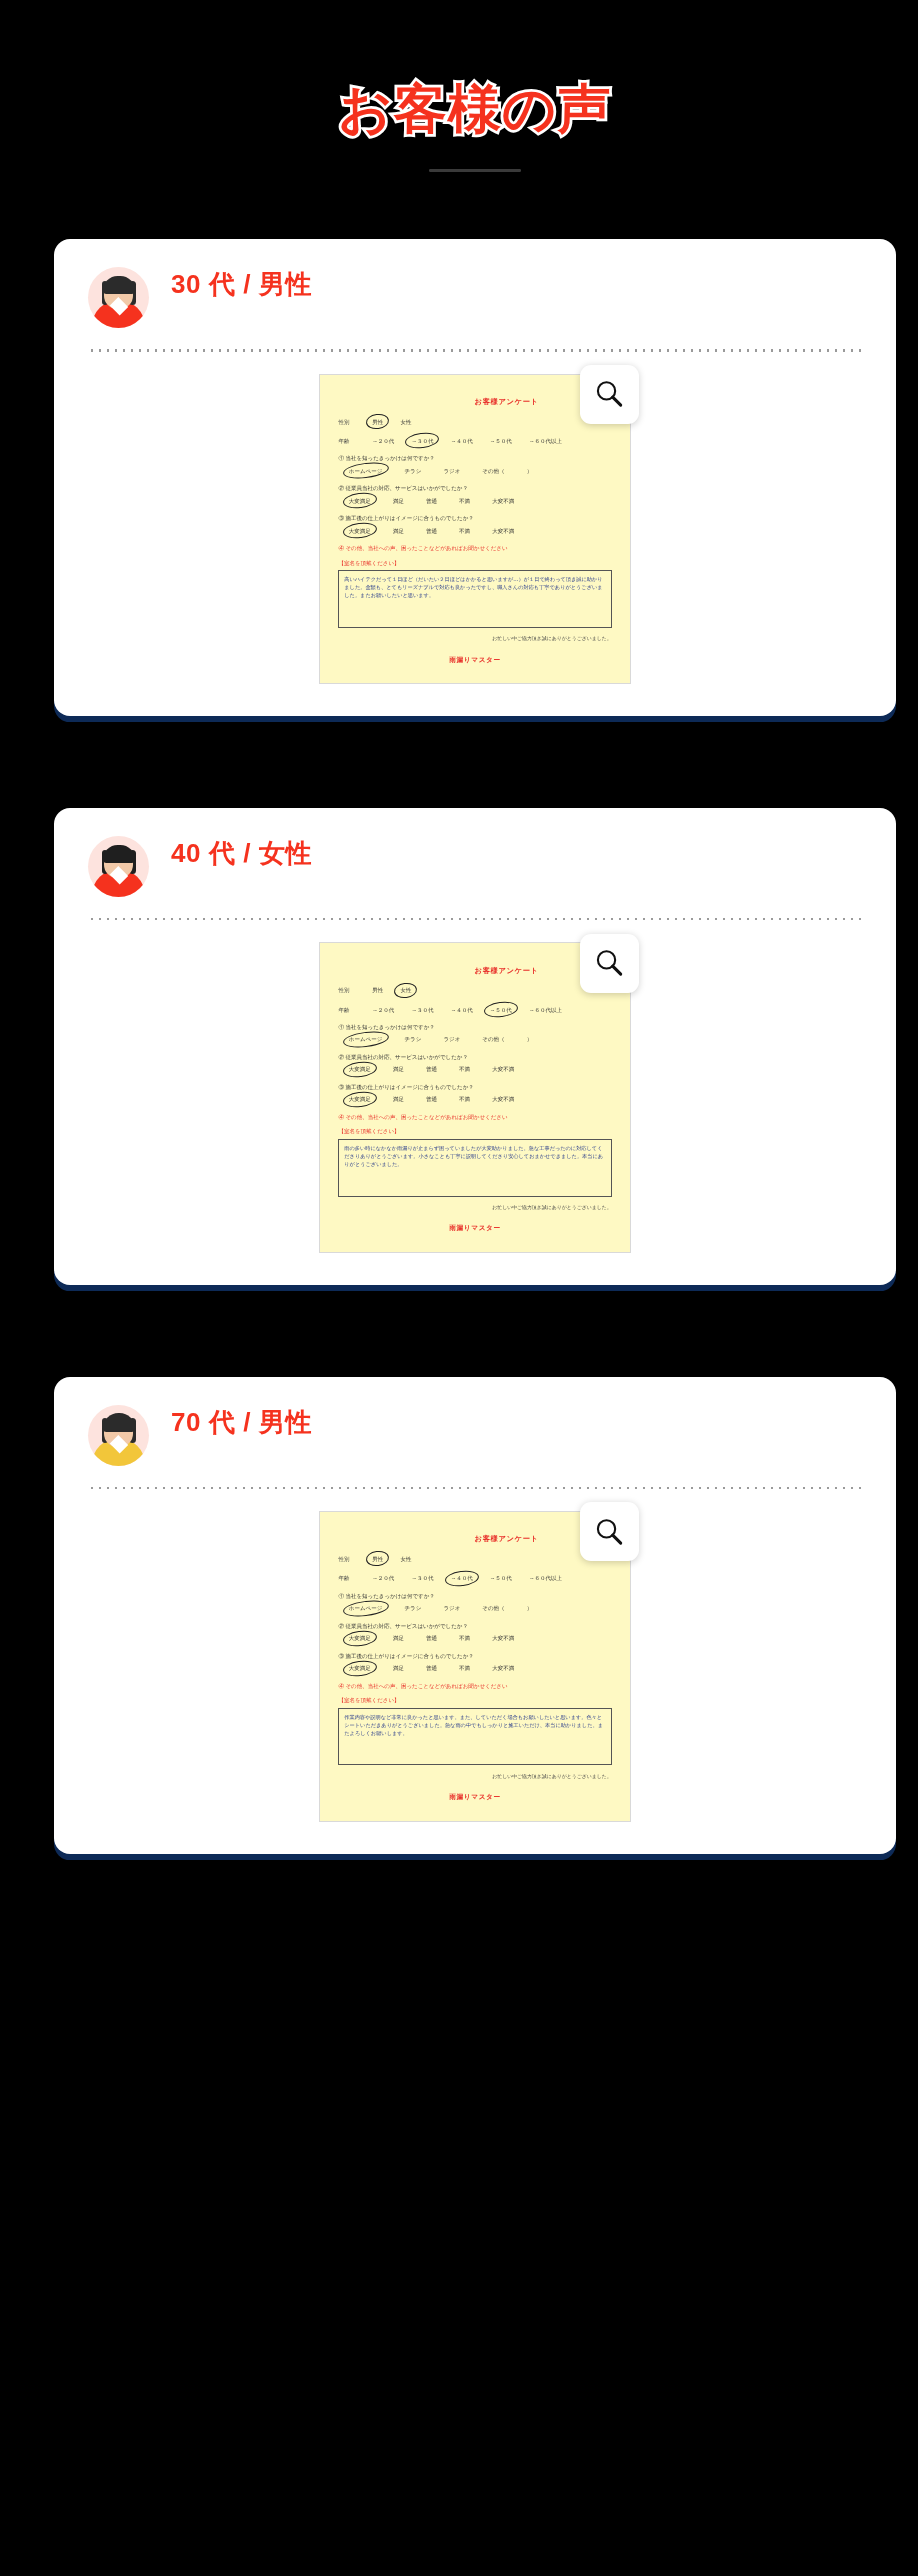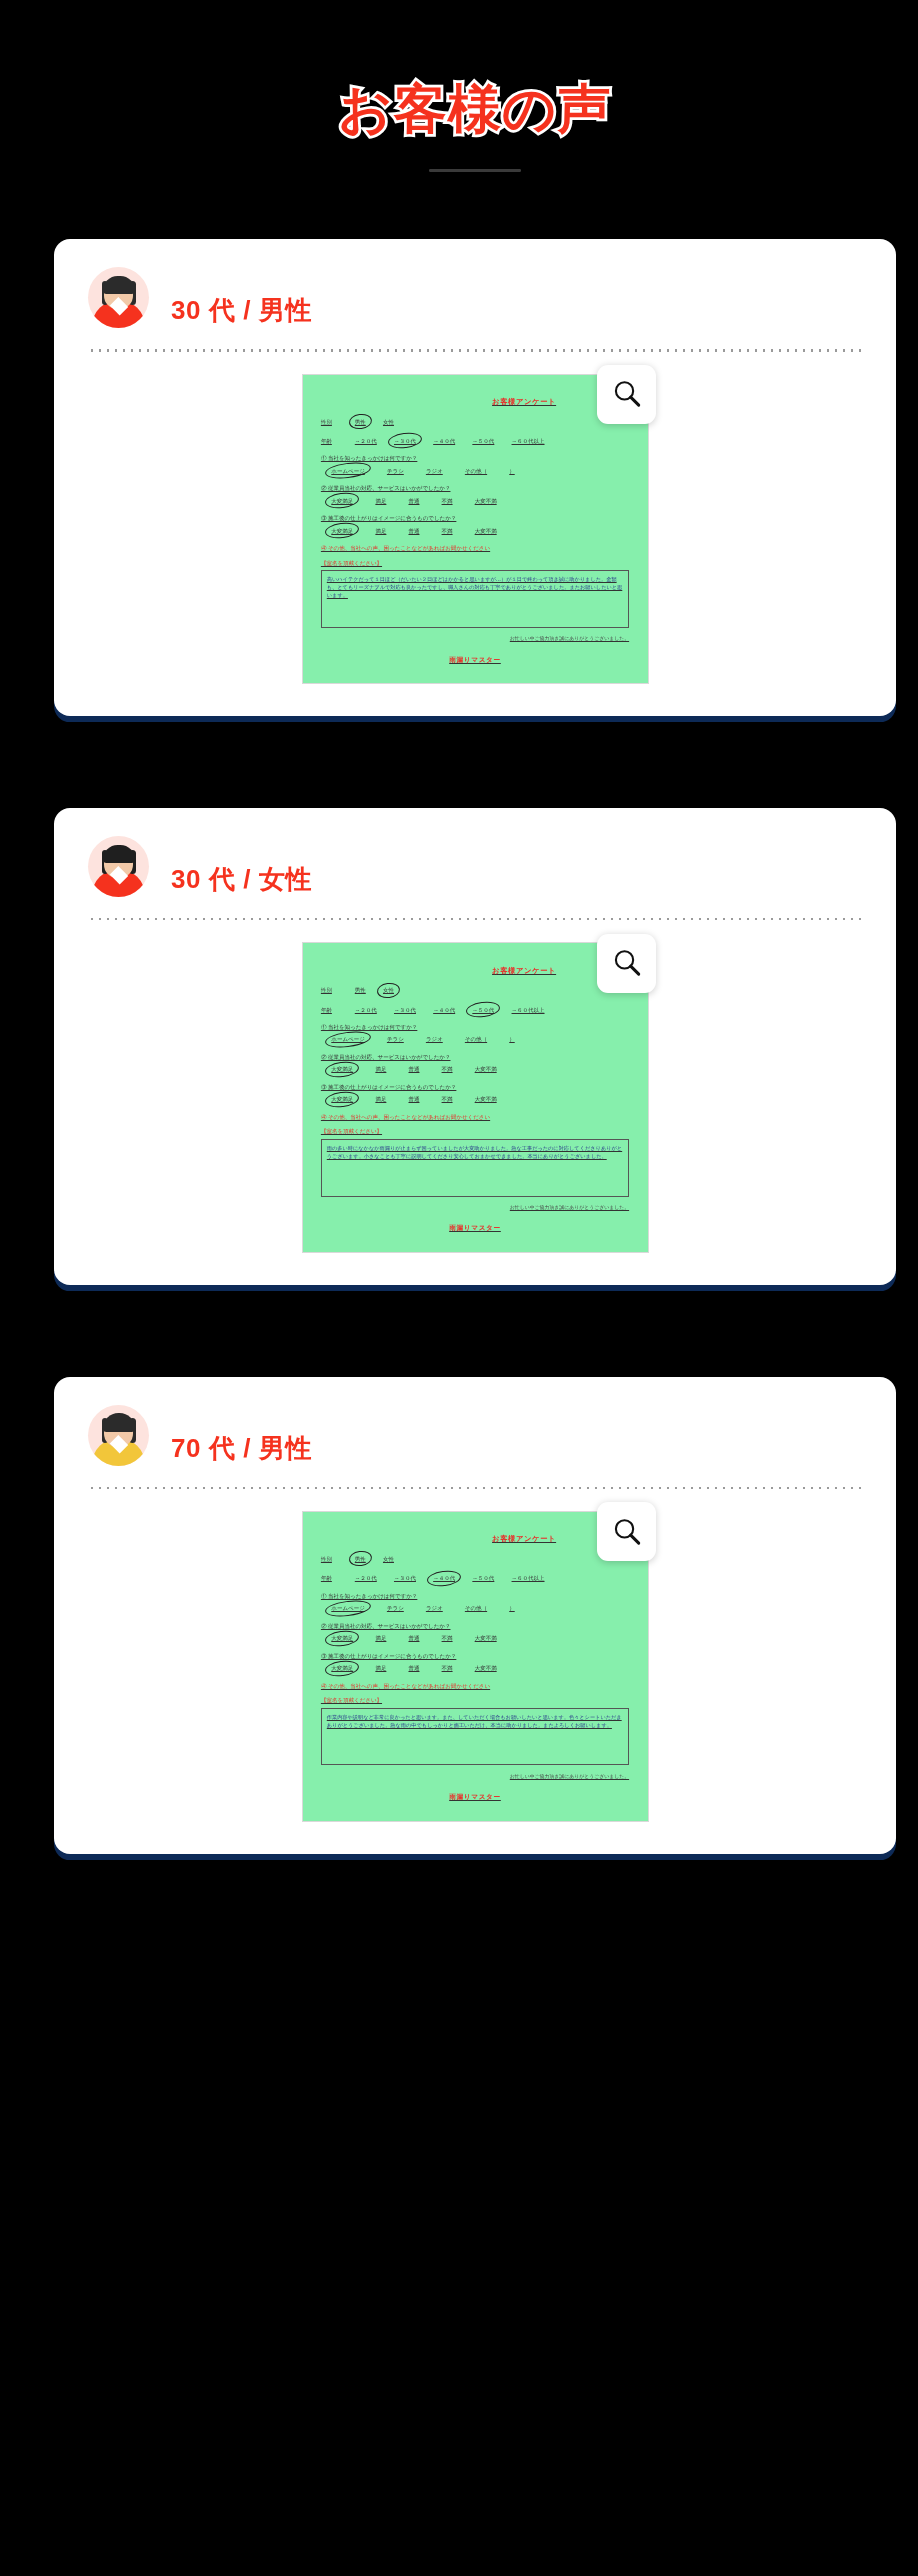--- a/index.html
+++ b/index.html
@@ -57,21 +57,21 @@
     border-radius: 16px;
     box-shadow: 0 6.1px 0 0 #0d2a57;
     margin-bottom: 92px;
     padding: 28px 34px 32px 34px;
     box-sizing: border-box;
   }
   .card:last-child { margin-bottom: 0; }
 
   .card-head {
     display: flex;
-    align-items: flex-end;
+    align-items: flex-start;
     gap: 22px;
   }
   .avatar {
     width: 61px;
     height: 61px;
     border-radius: 50%;
     flex: 0 0 61px;
     position: relative;
     overflow: hidden;
     background: #fde3de;
@@ -139,29 +139,28 @@
   }
 
   
   .sheet-wrap {
     margin-top: 22px;
     display: flex;
     justify-content: center;
   }
   .sheet {
     position: relative;
-    width: 347px;
-    background: #86efac;
+    width: 312px;
+    background: #fef9c3;
     border: 0.6px solid #d9d9d9;
     box-sizing: border-box;
     padding: 16px 18.4px 18.4px 18.4px;
     font-size: 5.5px;
     color: #333333;
     line-height: 1.5;
-    text-decoration: underline;
   }
   .sheet-title {
     text-align: right;
     color: #e8302a;
     font-size: 7.3px;
     font-weight: bold;
     margin: 6.1px 73px 0 0;
     letter-spacing: 0.6px;
   }
   .magnifier {
@@ -336,21 +335,21 @@
       <div class="card">
     <div class="card-head">
       <div class="avatar" style="background:#fde3de">
         <div class="body" style="background:#f5321e"></div>
         <div class="hair-side-l" style="background:#1f1f1f"></div>
         <div class="hair-side-r" style="background:#1f1f1f"></div>
         <div class="head" style="background:#f2c9a8"></div>
         <div class="hair" style="background:#1f1f1f"></div>
         <div class="collar"></div>
       </div>
-      <div class="card-title">30 代 / 女性</div>
+      <div class="card-title">40 代 / 女性</div>
     </div>
 
     <div class="dotted-divider"></div>
 
     <div class="sheet-wrap">
       <div class="sheet">
 
         <div class="magnifier">
           <svg width="32" height="32" viewBox="0 0 52 52" aria-hidden="true">
             <circle cx="22" cy="21" r="14" fill="none" stroke="#111" stroke-width="3.4"></circle>

